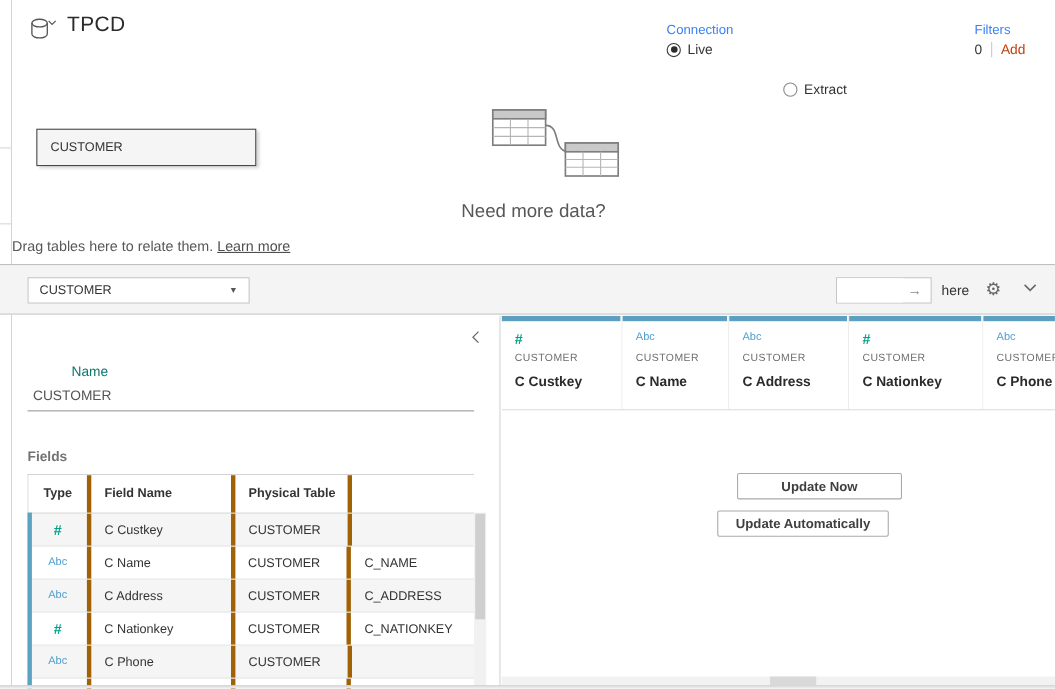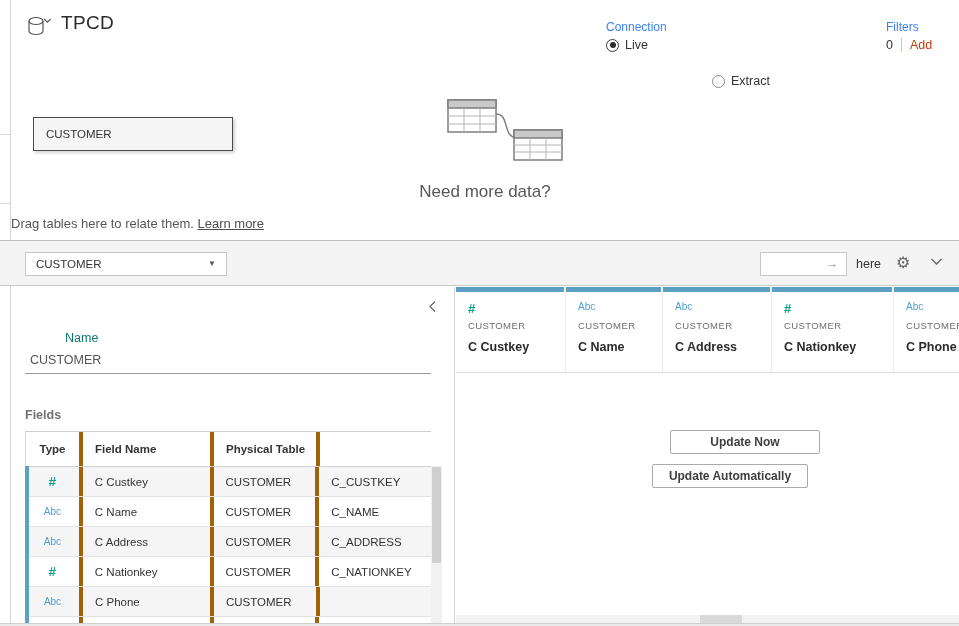--- a/index.html
+++ b/index.html
@@ -214,21 +214,20 @@
   <div id="fields-table" class="abs">
     <div class="ft-row head">
       <div class="ft-cell ft-c0">Type</div>
       <div class="ft-cell ft-c1">Field Name</div>
       <div class="ft-cell ft-c2">Physical Table</div>
     </div>
     <div class="ft-row stripe">
       <div class="ft-cell ft-c0 g-num">#</div>
       <div class="ft-cell ft-c1">C Custkey</div>
       <div class="ft-cell ft-c2">CUSTOMER</div>
-      <div class="ft-cell ft-c3">C_CUSTKEY</div>
     </div>
     <div class="ft-row">
       <div class="ft-cell ft-c0 g-str">Abc</div>
       <div class="ft-cell ft-c1">C Name</div>
       <div class="ft-cell ft-c2">CUSTOMER</div>
       <div class="ft-cell ft-c3">C_NAME</div>
     </div>
     <div class="ft-row stripe">
       <div class="ft-cell ft-c0 g-str">Abc</div>
       <div class="ft-cell ft-c1">C Address</div>

